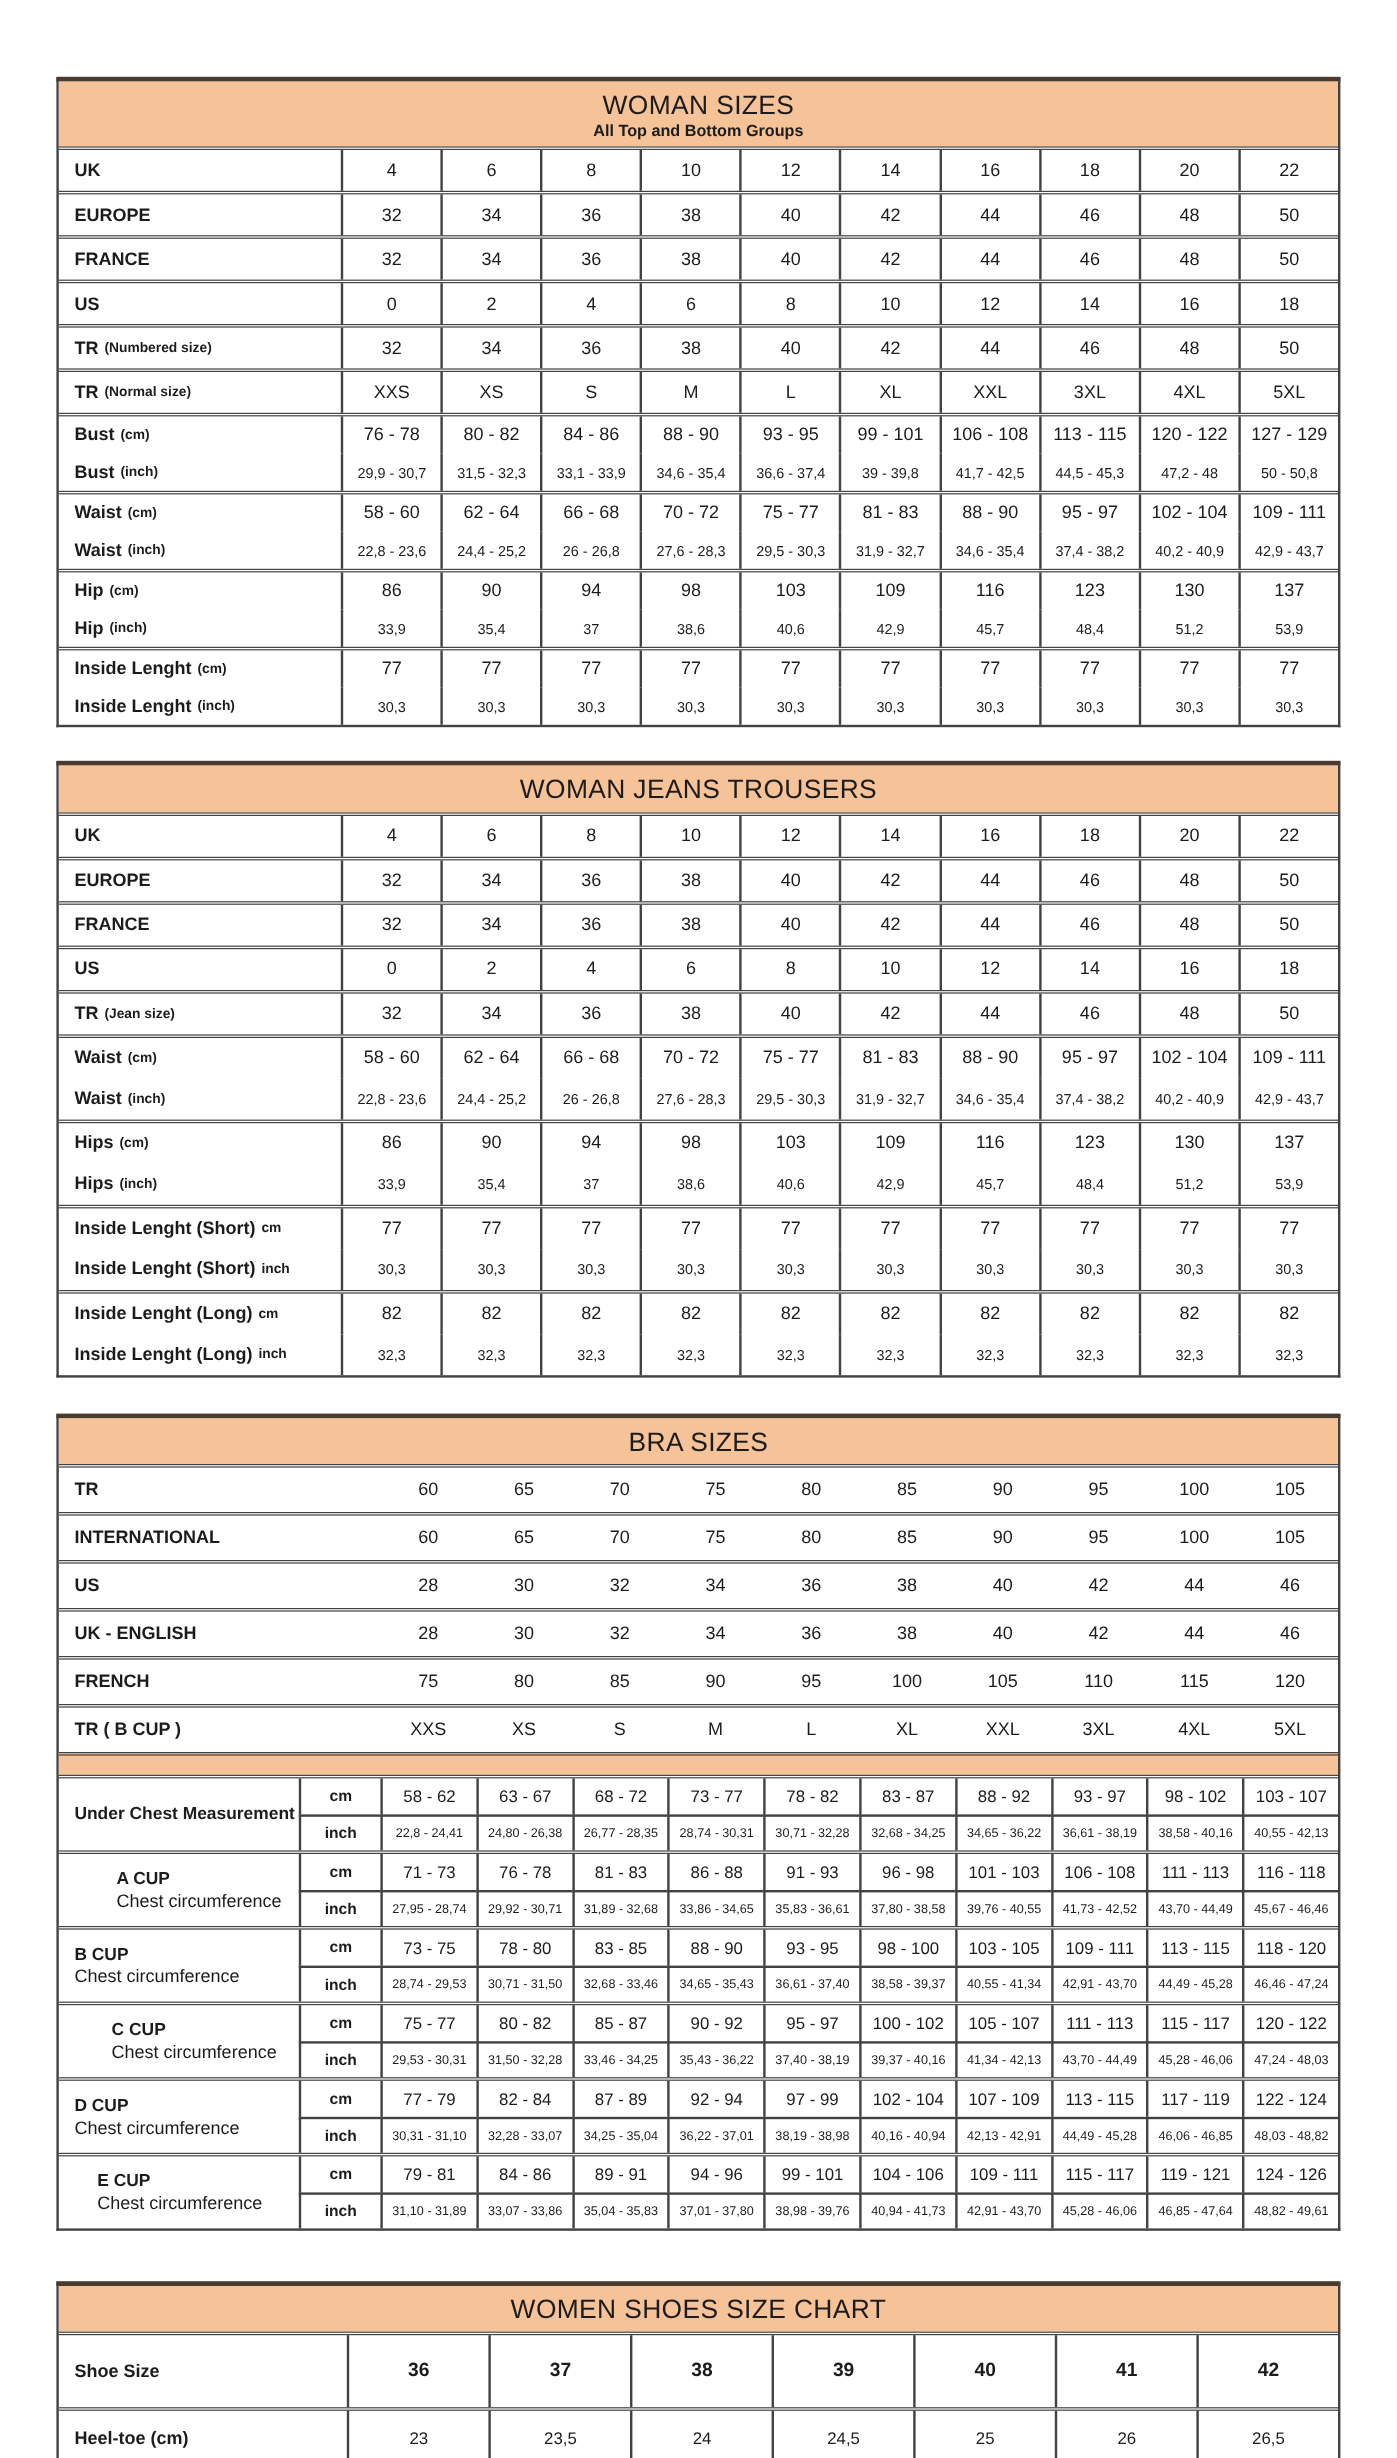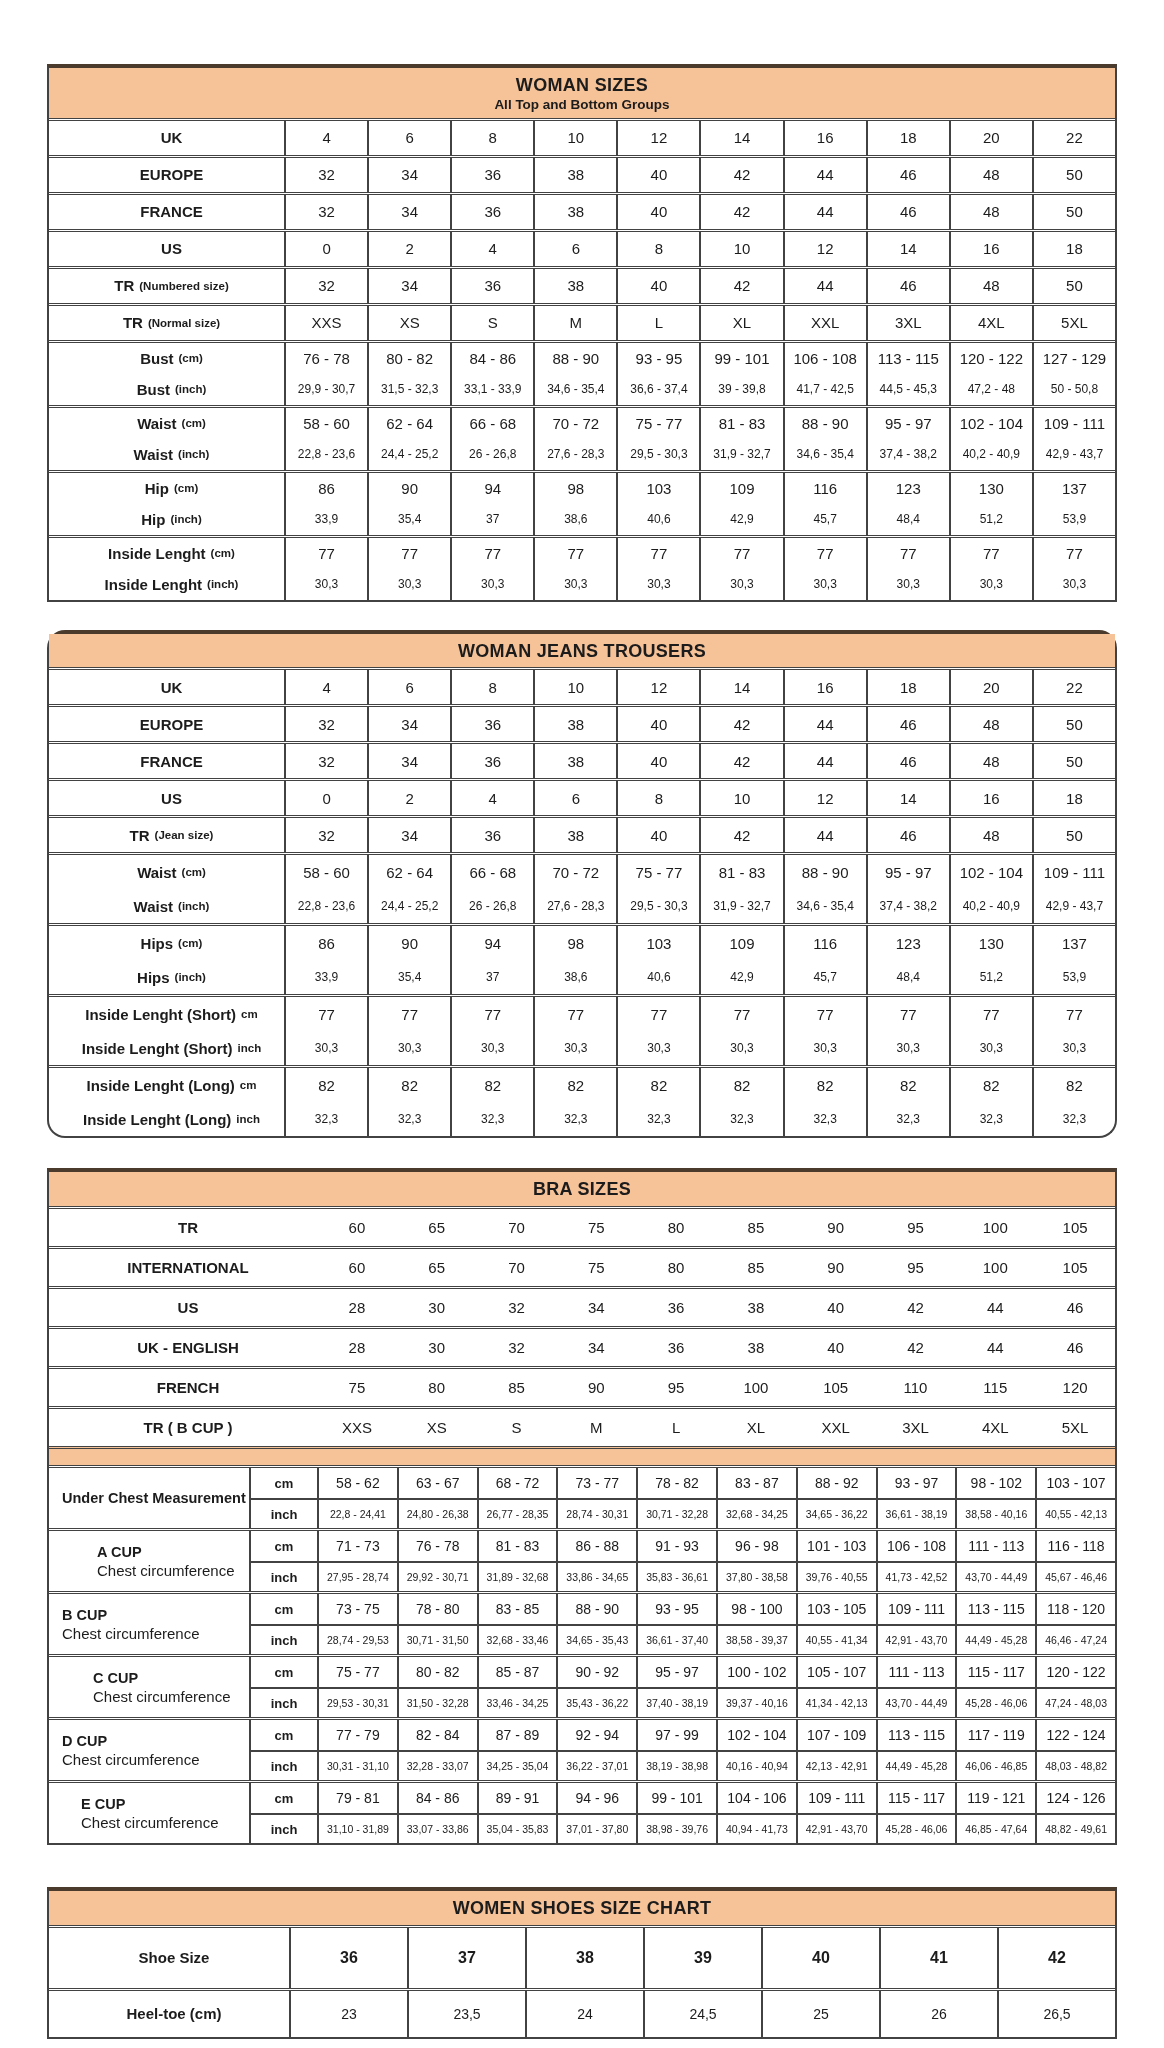--- a/index.html
+++ b/index.html
@@ -1,34 +1,34 @@
 <!DOCTYPE html>
 <html style="--header-bg: #f6c298;"><head>
 <meta charset="utf-8">
 <style>
   html,body{margin:0;padding:0;background:#fff;}
   body{width:1164px;min-height:2048px;font-family:"Liberation Sans",sans-serif;color:#1c1c1c;overflow:hidden;}
   .page{width:1070px;margin:0 auto;}
   section.size-table{border:2px solid #424242;border-top:4px solid #4a3b2c;background:#fff;}
   .t-woman{margin-top:64px;}
-  .t-jeans{margin-top:28px;border-radius:18px;}
+  .t-jeans{margin-top:28px;}
   .t-bra{margin-top:30px;}
   .t-shoes{margin-top:42px;}
   .t-header{background:var(--header-bg,#f6c298);text-align:center;padding:7px 0 6px;}
-  .t-title{font-size:18px;font-weight:700;line-height:1.15;letter-spacing:.3px;}
+  .t-title{font-size:22px;font-weight:400;line-height:1.15;letter-spacing:.3px;}
   .t-subtitle{font-size:13.5px;font-weight:700;margin-top:1px;}
   .row{display:grid;border-top:3px double #424242;align-items:stretch;}
   .grid-sizes{grid-template-columns:235px repeat(10,1fr);}
   .grid-bra-plain{grid-template-columns:268px repeat(10,1fr);}
   .grid-bra-cup{grid-template-columns:200px 68px repeat(10,1fr);}
   .grid-shoes{grid-template-columns:240px repeat(7,1fr);}
   .cell{display:flex;align-items:center;justify-content:center;padding:2px 3px;font-size:15px;}
   .v{border-left:2px solid #424242;}
   .bt{border-top:2px solid #424242;}
-  .label-cell{justify-content:center;padding-left:13px;gap:5px;}
+  .label-cell{justify-content:flex-start;padding-left:13px;gap:5px;}
   .lbl{font-size:15px;font-weight:700;white-space:nowrap;}
   .lbl-small{font-size:11.5px;font-weight:700;white-space:nowrap;}
   .dense{font-size:12px;}
   .cup .dense{font-size:10.5px;}
   .cval{font-size:14px;}
   .unit{font-weight:700;font-size:13px;}
   .cup-label-cell{flex-direction:column;align-items:flex-start;justify-content:center;padding-left:13px;}
   .cup-lbl{font-weight:700;font-size:14.5px;line-height:1.25;}
   .cup-sub{font-size:15px;margin-top:1px;}
   .bra-band{height:16px;background:var(--header-bg,#f6c298);border-top:3px double #424242;}

